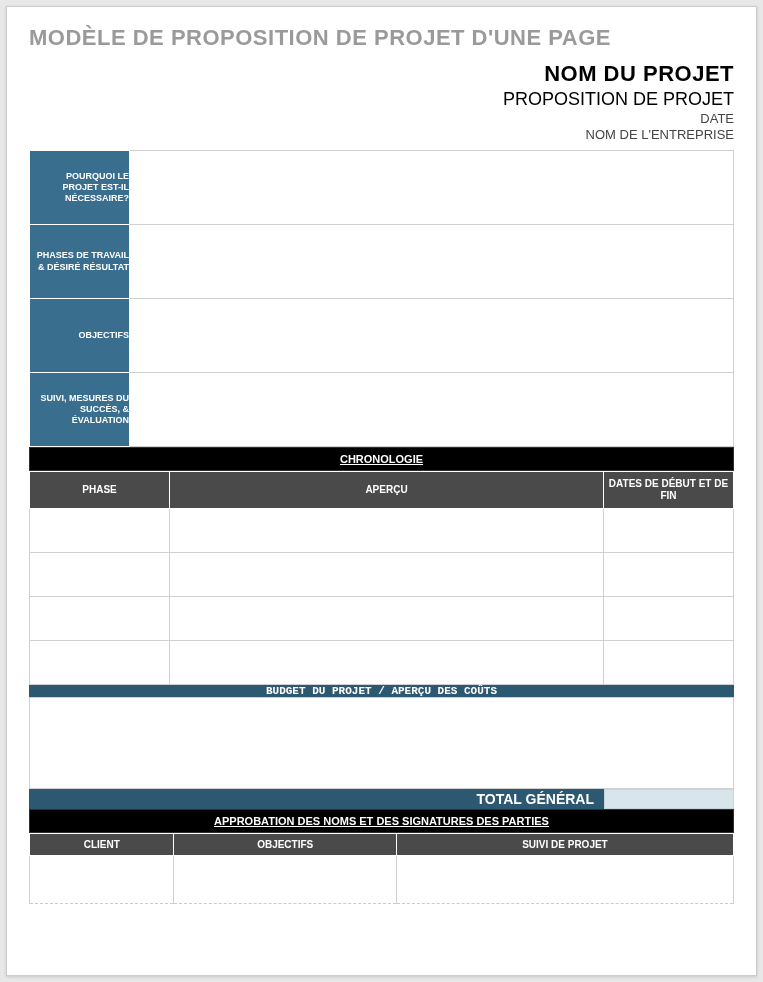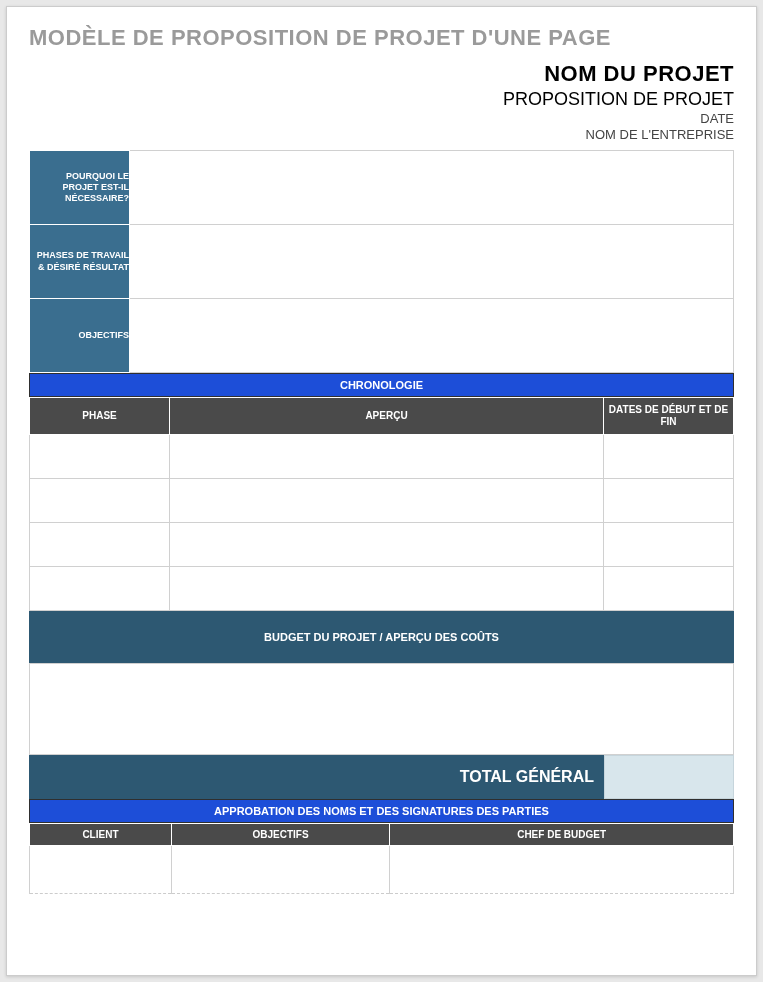--- a/index.html
+++ b/index.html
@@ -46,35 +46,37 @@
     height: 74px;
     line-height: 1.25;
   }
   .info-grid td.field {
     border: 1px solid #d0d0d0;
     background: #fff;
     height: 74px;
   }
 
   .section-bar-dark {
-    background: #1d4ed8;
+    background: #000000;
     color: #fff;
     text-align: center;
     font-weight: 700;
     font-size: 11px;
     padding: 5px 0;
     border: 1px solid #2f2f2f;
+    text-decoration: underline;
   }
   .section-bar-blue {
     background: #2d5872;
     color: #fff;
     text-align: center;
     font-weight: 700;
     font-size: 11px;
-    padding: 20px 0;
+    padding: 0 0;
+    font-family: Liberation Mono, monospace;
   }
 
   .timeline-table { width: 100%; border-collapse: collapse; }
   .timeline-table th {
     background: #4a4a4a;
     color: #fff;
     font-size: 10px;
     font-weight: 700;
     text-align: center;
     padding: 6px 4px;
@@ -93,23 +95,23 @@
     border: 1px solid #d0d0d0;
     height: 92px;
     background: #fff;
   }
   .total-row { display: flex; }
   .total-label {
     flex: 1;
     background: #2d5872;
     color: #fff;
     text-align: right;
-    font-size: 16px;
-    font-weight: 700;
-    padding: 13px 10px;
+    font-size: 14px;
+    font-weight: 700;
+    padding: 2px 10px;
   }
   .total-value {
     width: 130px;
     background: #d8e6ec;
     border: 1px solid #c6d5dc;
   }
 
   .approval-table { width: 100%; border-collapse: collapse; }
   .approval-table th {
     background: #4a4a4a;
@@ -146,20 +148,24 @@
         <tr>
       <td class="label">POURQUOI LE PROJET EST-IL NÉCESSAIRE?</td>
       <td class="field"></td>
     </tr>
     <tr>
       <td class="label">PHASES DE TRAVAIL &amp; DÉSIRÉ RÉSULTAT</td>
       <td class="field"></td>
     </tr>
     <tr>
       <td class="label">OBJECTIFS</td>
+      <td class="field"></td>
+    </tr>
+    <tr>
+      <td class="label">SUIVI, MESURES DU SUCCÈS, &amp; ÉVALUATION</td>
       <td class="field"></td>
     </tr>
   </tbody>
     </table>
 
   <div class="section-bar-dark">CHRONOLOGIE</div>
   <table class="timeline-table">
     <tbody>
         <tr>
       <th class="col-phase">PHASE</th>
@@ -195,21 +201,21 @@
     <div class="total-label">TOTAL GÉNÉRAL</div>
     <div class="total-value"></div>
   </div>
 
   <div class="section-bar-dark">APPROBATION DES NOMS ET DES SIGNATURES DES PARTIES</div>
   <table class="approval-table">
     <tbody>
         <tr>
       <th>CLIENT</th>
       <th>OBJECTIFS</th>
-      <th>CHEF DE BUDGET</th>
+      <th>SUIVI DE PROJET</th>
     </tr>
     <tr>
       <td></td>
       <td></td>
       <td></td>
     </tr>
   </tbody>
     </table>
 
 </div>

